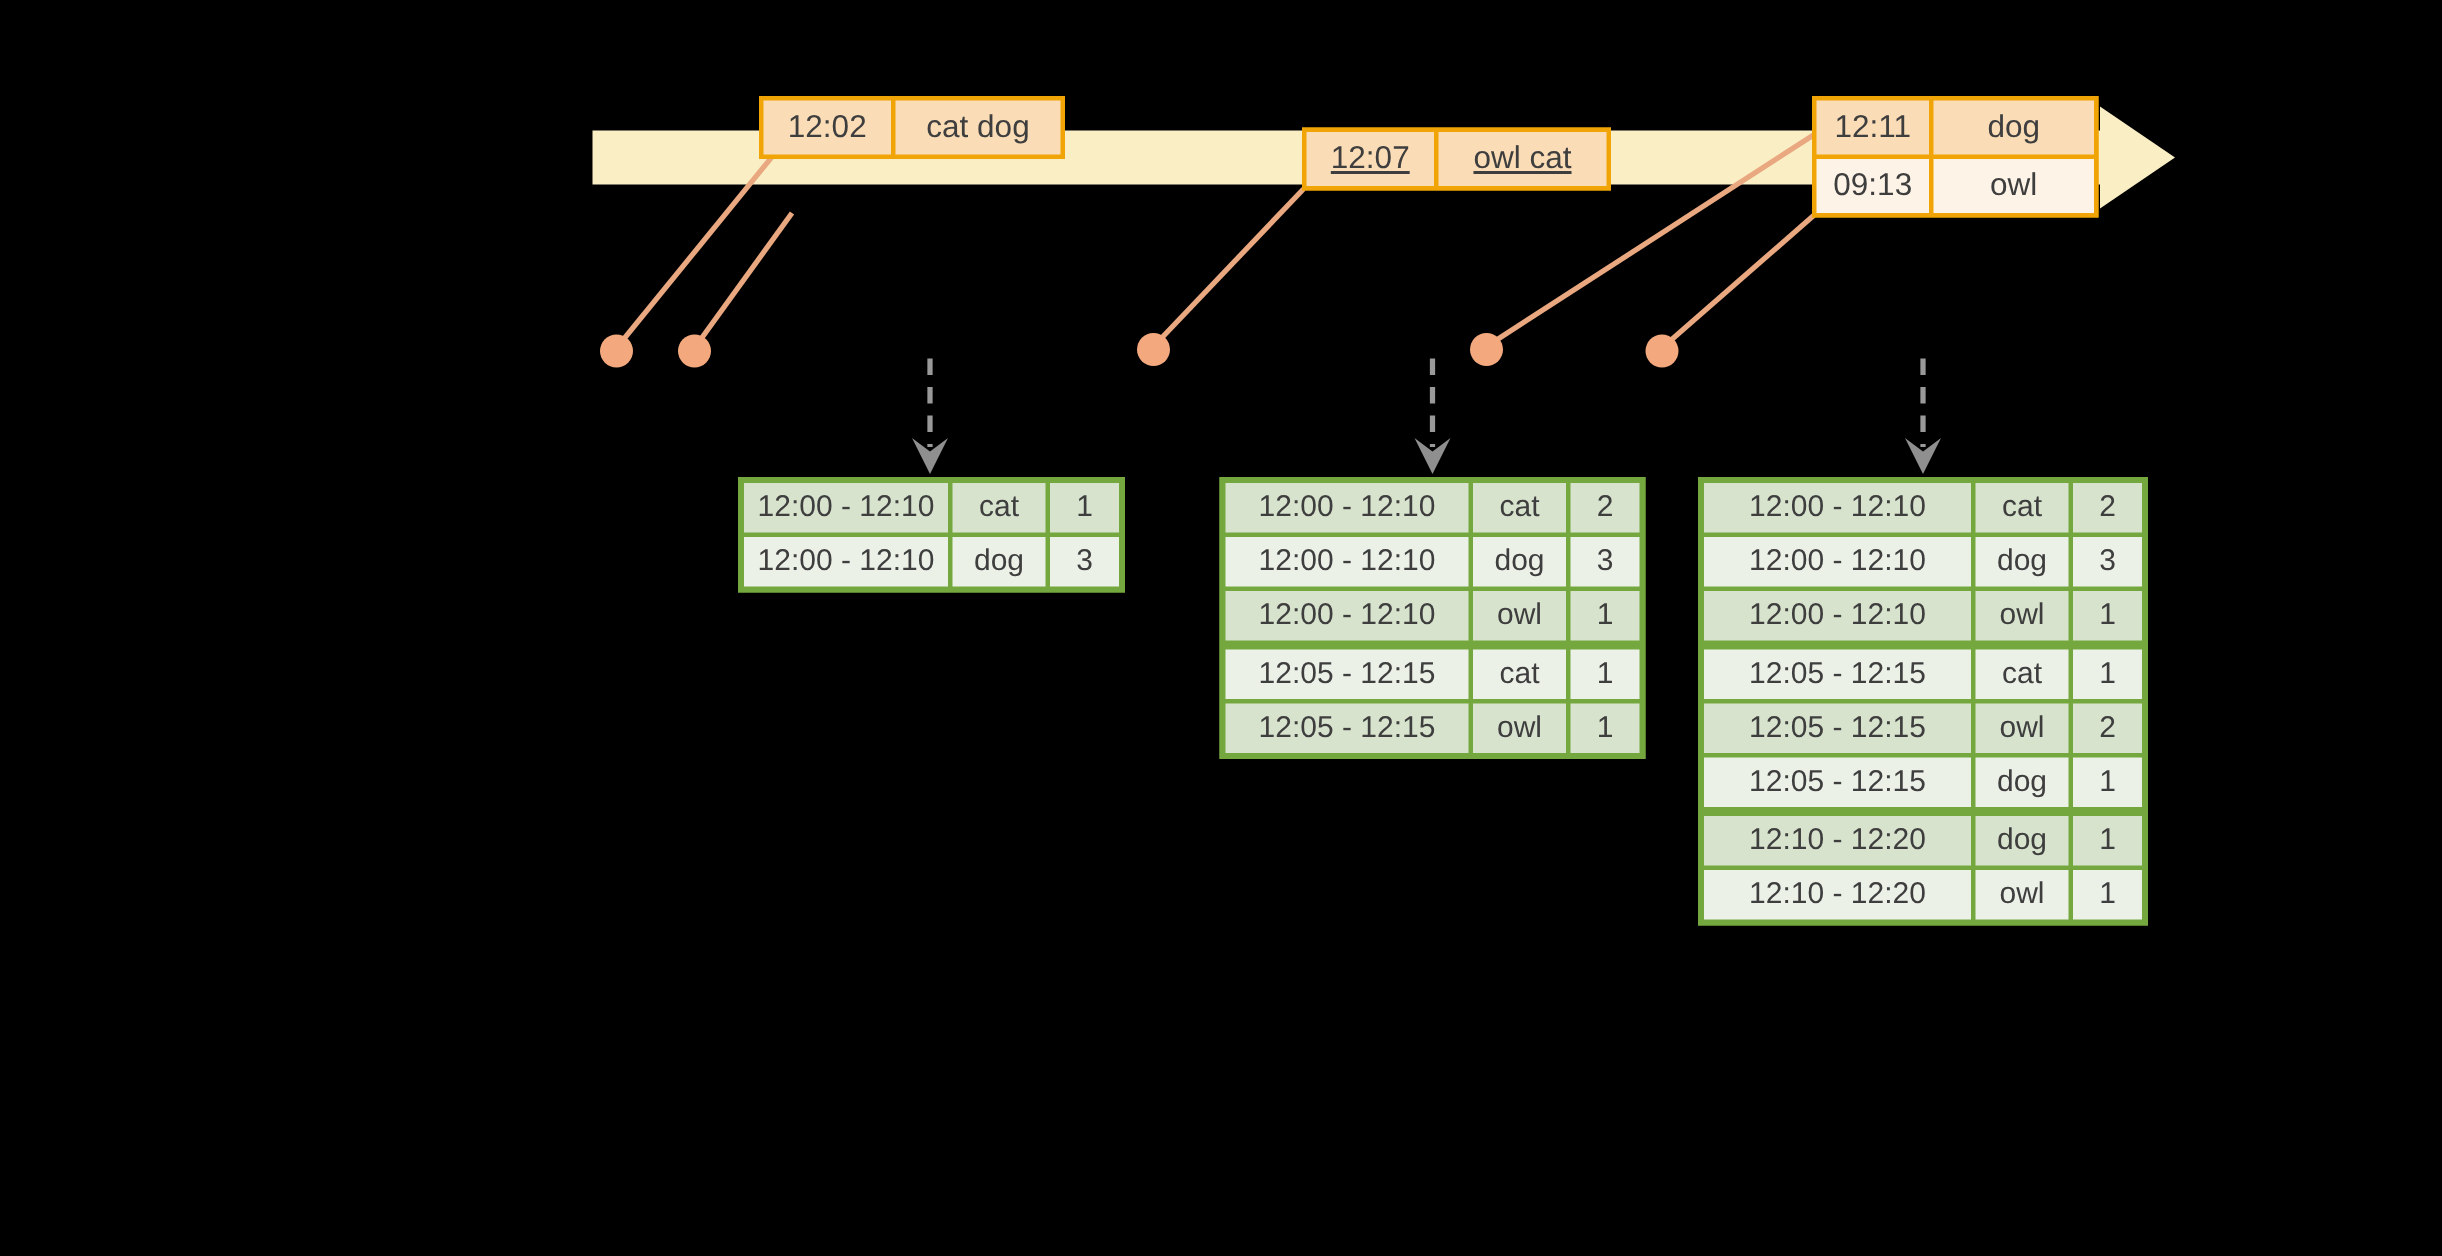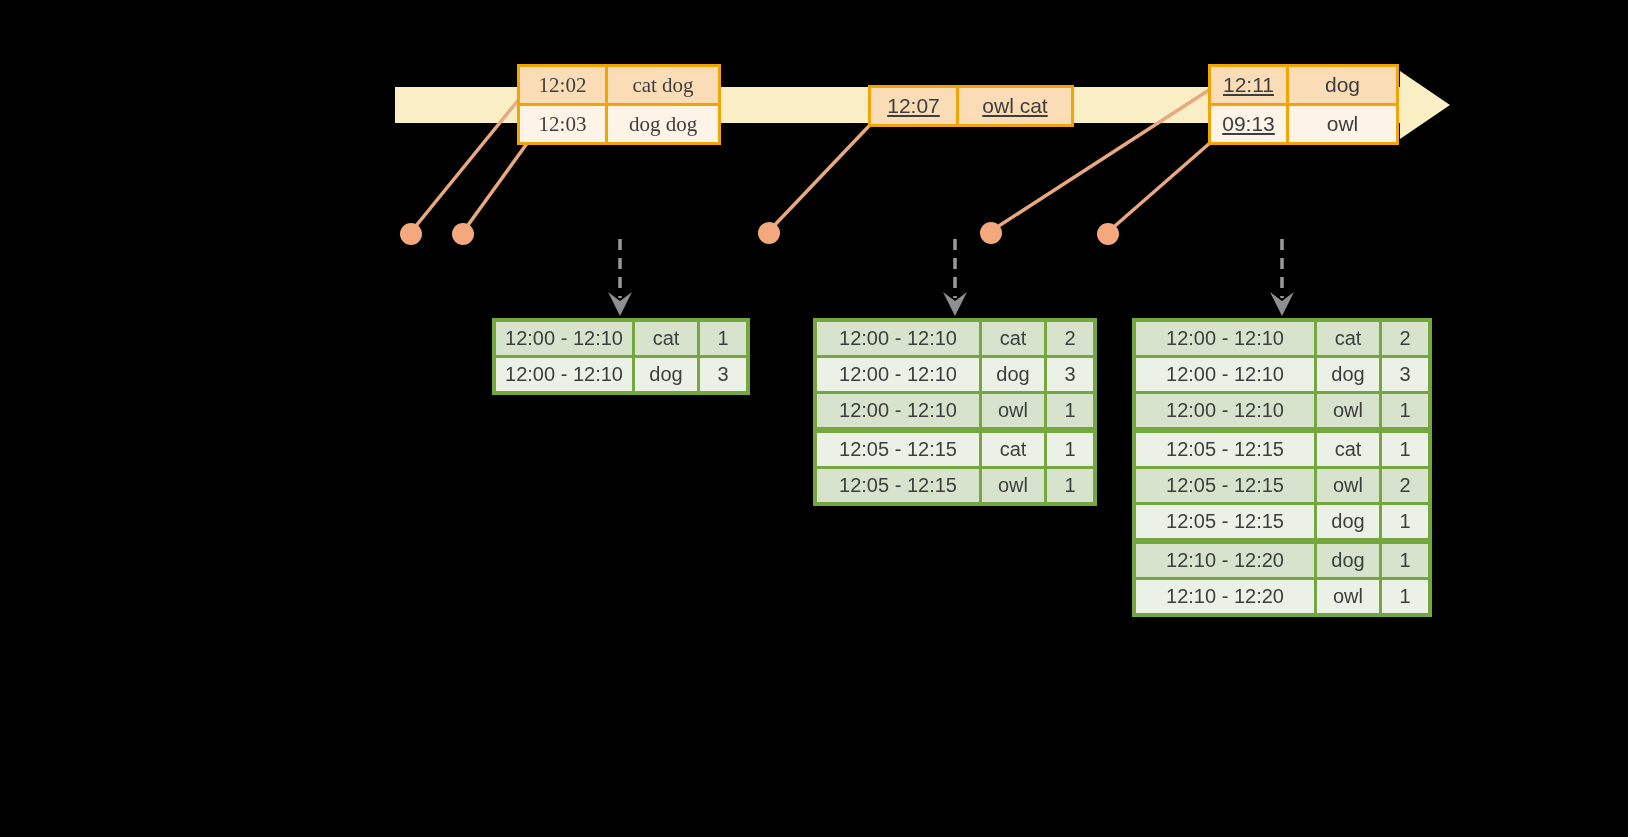--- a/index.html
+++ b/index.html
@@ -13,21 +13,21 @@
   .event-box{
     position:absolute;z-index:3;border:3px solid #f0a405;background:#f0a405;
     display:flex;flex-direction:column;gap:3px;
   }
   .event-row{display:flex;gap:3px;height:36px;}
   .ecell{
     display:flex;align-items:center;justify-content:center;
     font-size:21px;color:#3e3e3e;
   }
   .ecell.time{width:85px;flex:none;}
-  .event-box.narrow-time .ecell.time{width:75px;text-decoration:underline;}
+  .event-box.narrow-time .ecell.time{width:75px;}
   .ecell.words{flex:1;}
   .peach{background:#fadcb6;}
   .cream{background:#fdf3e6;}
 
   
   .rtable{
     position:absolute;z-index:3;border:4px solid #74a83e;background:#74a83e;
     display:flex;flex-direction:column;gap:6px;
   }
   .tgroup{display:flex;flex-direction:column;gap:3px;border-radius:27px;}
@@ -64,28 +64,24 @@
     <line x1="620" y1="239" x2="620" y2="298" stroke="#999999" stroke-width="3.5" stroke-dasharray="11 8"></line>
     <path d="M608,292 L620,316 L632,292 L620,301 Z" fill="#8f8f8f"></path>
 
     <line x1="955" y1="239" x2="955" y2="298" stroke="#999999" stroke-width="3.5" stroke-dasharray="11 8"></line>
     <path d="M943,292 L955,316 L967,292 L955,301 Z" fill="#8f8f8f"></path>
 
     <line x1="1282" y1="239" x2="1282" y2="298" stroke="#999999" stroke-width="3.5" stroke-dasharray="11 8"></line>
     <path d="M1270,292 L1282,316 L1294,292 L1282,301 Z" fill="#8f8f8f"></path>
   </svg>
 
-  <div class="event-box" style="left:517px;top:64px;width:198px;font-family:Liberation Serif, serif;">
+  <div class="event-box" style="left:506px;top:64px;width:198px;">
     <div class="event-row">
       <div class="ecell time peach">12:02</div>
       <div class="ecell words peach">cat dog</div>
-    </div>
-    <div class="event-row">
-      <div class="ecell time cream">12:03</div>
-      <div class="ecell words cream">dog dog</div>
     </div>
   </div>
 
   <div class="event-box" style="left:868px;top:85px;width:200px;text-decoration:underline;">
     <div class="event-row">
       <div class="ecell time peach">12:07</div>
       <div class="ecell words peach">owl cat</div>
     </div>
   </div>
 

